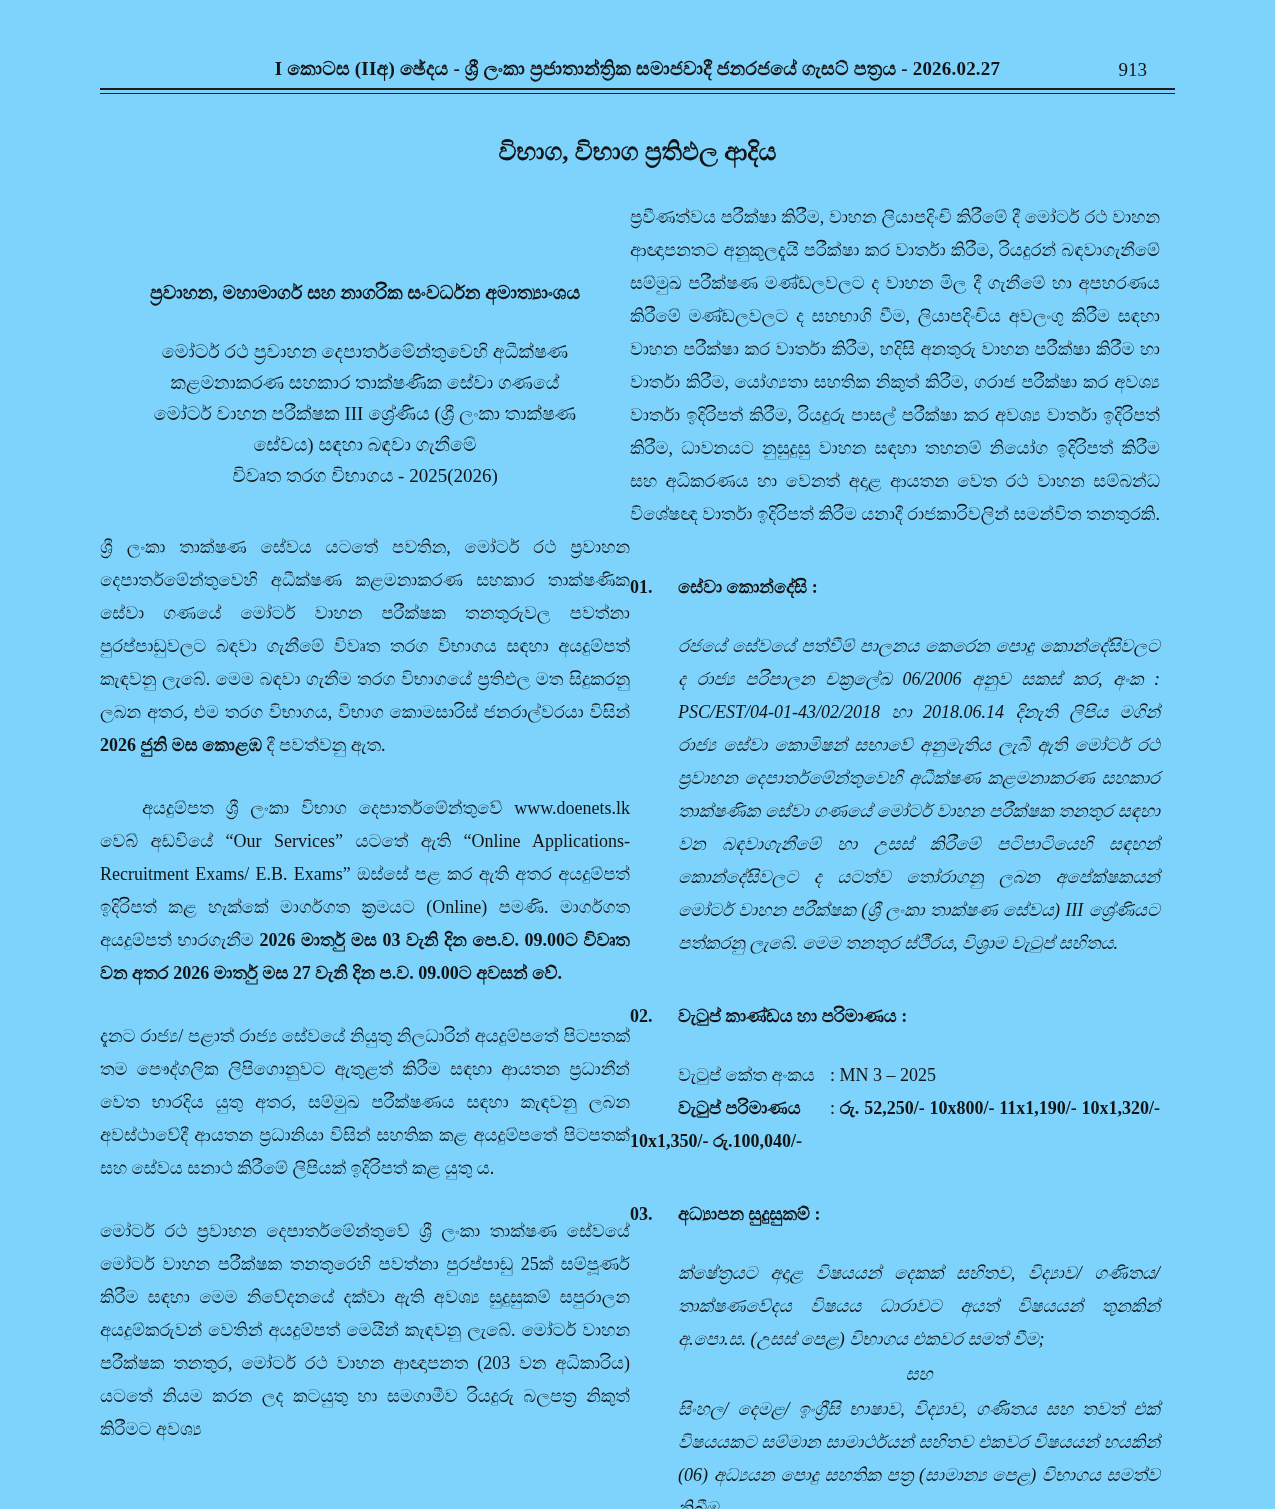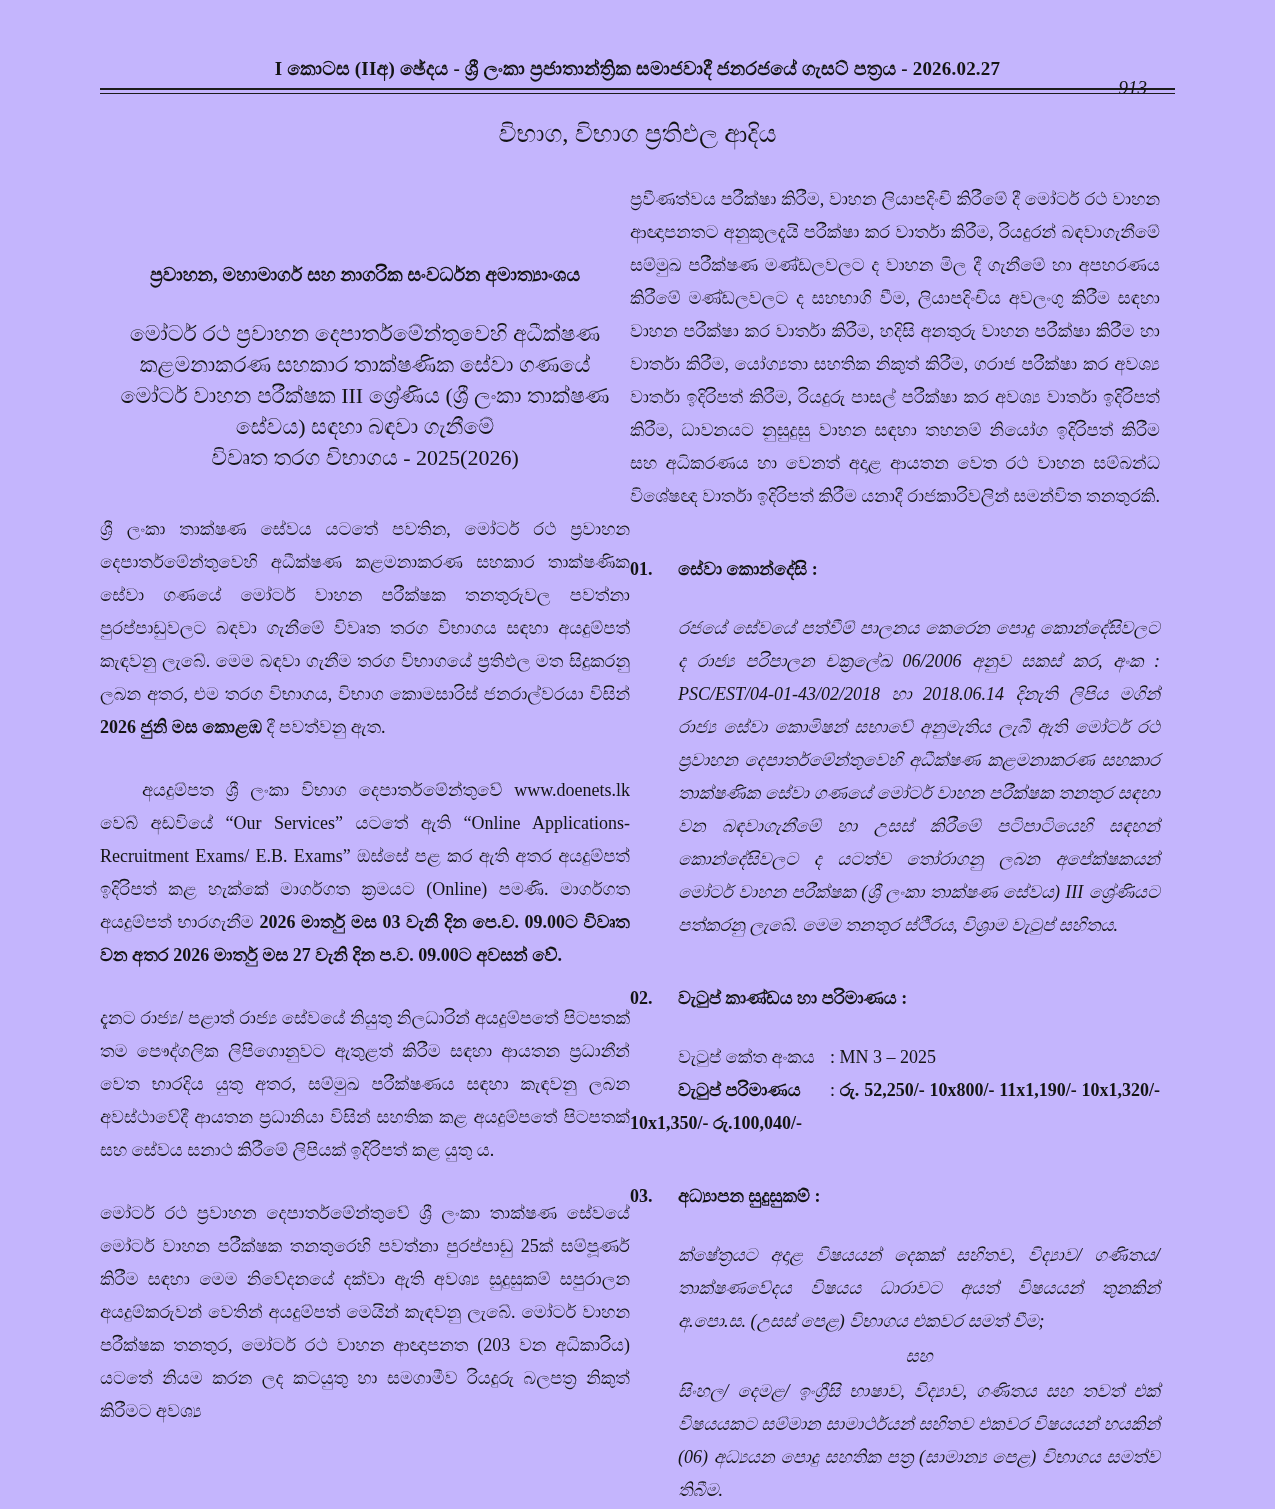--- a/index.html
+++ b/index.html
@@ -1,39 +1,39 @@
 <!DOCTYPE html>
 <html><head>
 <meta charset="utf-8">
 <style>
   html,body{margin:0;padding:0;background:#e8e8e8;}
   .page{
     position:relative;
     width:1275px;height:1509px;
     margin:0 auto;
-    background:#c4b5fd;
+    background:#7dd3fc;
     color:#141414;
     font-family:"Liberation Serif","DejaVu Serif",serif;
     box-sizing:border-box;
     padding:58px 100px 0 100px;
     overflow:hidden;
   }
   
   .gz-header{position:relative;text-align:center;}
   .gz-header .hdr-text{font-weight:bold;font-size:19px;letter-spacing:.2px;}
-  .gz-header .page-num{position:absolute;right:28px;top:19px;font-size:19px;font-weight:normal;font-style:italic;}
+  .gz-header .page-num{position:absolute;right:28px;top:1px;font-size:19px;font-weight:normal;}
   .header-rule{margin-top:8px;height:3px;border-top:2px solid #1c1c1c;border-bottom:1.5px solid #1c1c1c;}
   
-  .page-title{margin:26px 0 0 0;text-align:center;font-size:25px;font-weight:normal;}
+  .page-title{margin:44px 0 0 0;text-align:center;font-size:25px;font-weight:bold;}
   
   .columns{display:flex;margin-top:34px;align-items:center;}
   .col{width:530px;font-size:18px;line-height:33px;text-align:justify;}
   
   .ministry{font-weight:bold;text-align:center;font-size:19px;line-height:26px;margin:0;}
-  .notice-title{margin:30px 0 0 0;text-align:center;font-size:22px;line-height:31px;white-space:pre-line;}
+  .notice-title{margin:30px 0 0 0;text-align:center;font-size:19px;line-height:31px;white-space:pre-line;}
   
   p.body{margin:30px 0 0 0;}
   p.body.first{margin-top:40px;}
   p.body.indent{text-indent:42px;}
   
   .intro{margin:0;}
   .section{margin-top:40px;}
   .sec-head{display:flex;font-weight:bold;}
   .sec-num{width:48px;flex:0 0 48px;}
   .sec-title{flex:1;}

